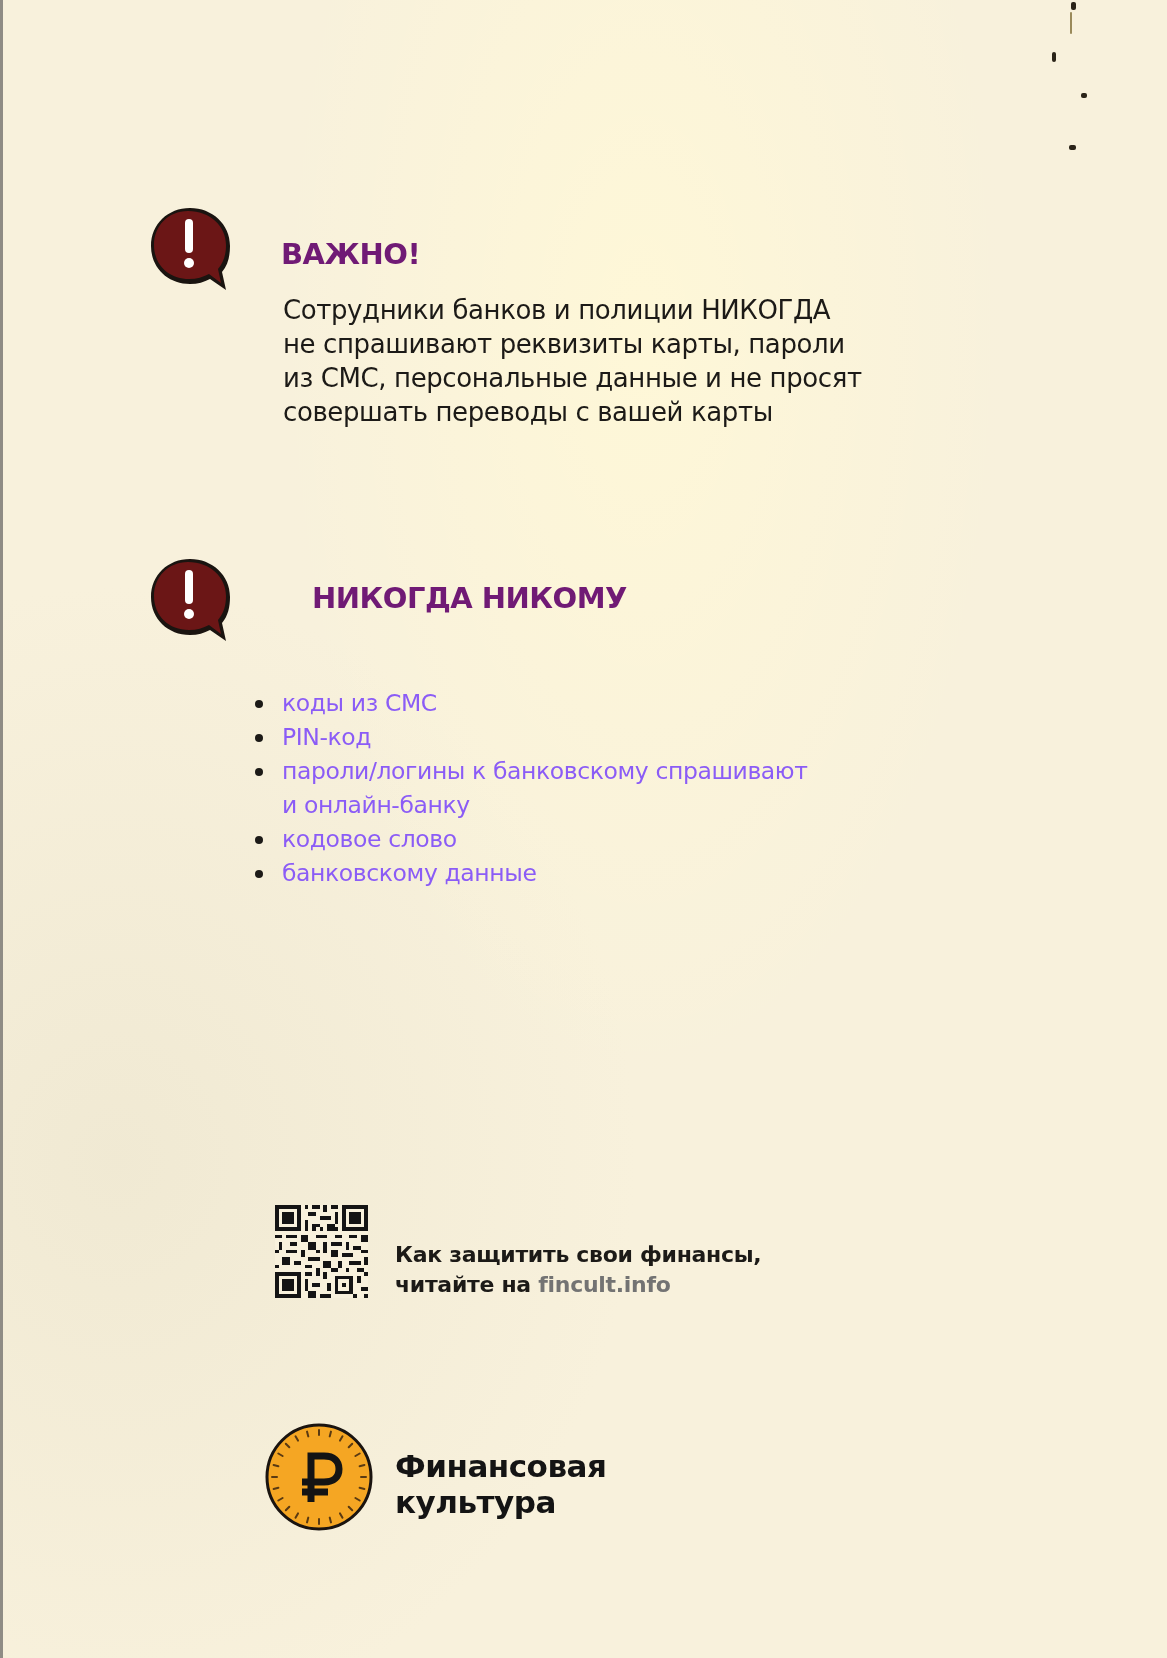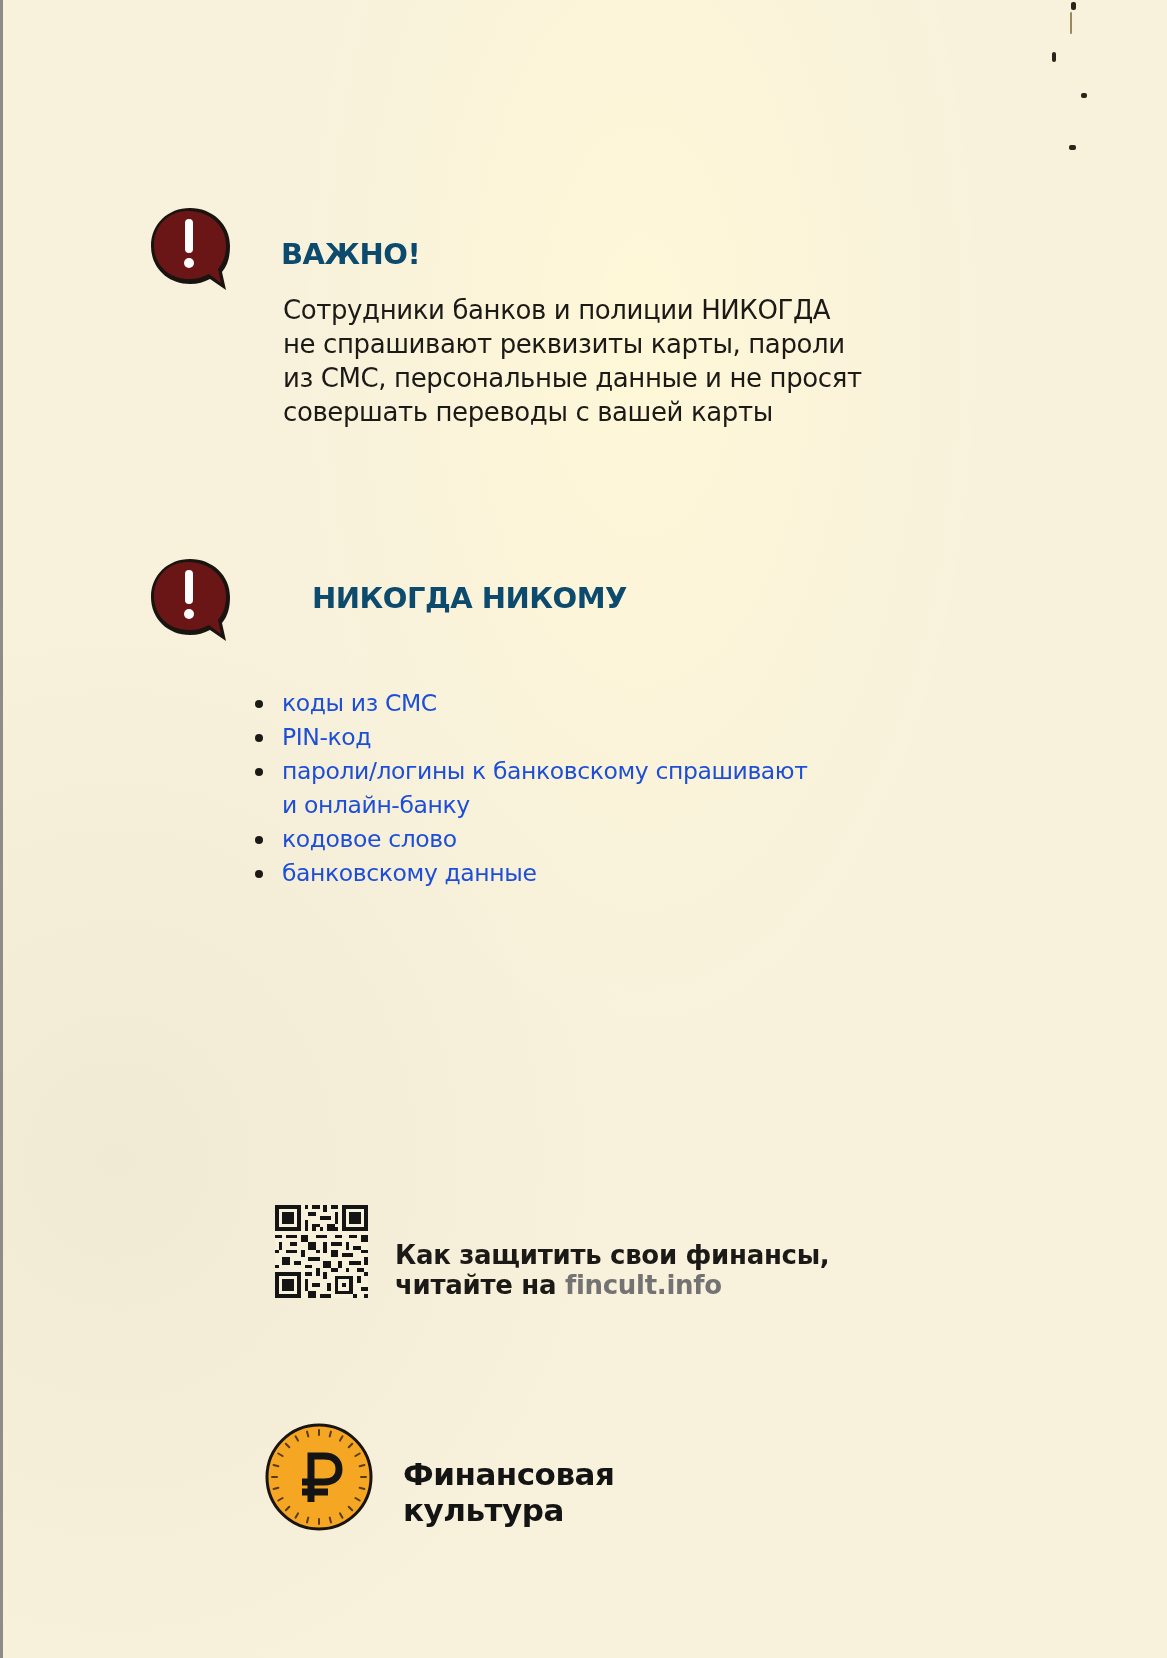--- a/index.html
+++ b/index.html
@@ -33,21 +33,21 @@
       position: absolute;
       width: 88px;
       height: 90px;
     }
     .heading {
       position: absolute;
       left: 281px;
       margin: 0;
       font-family: "DejaVu Sans", sans-serif;
       font-weight: bold;
-      color: #0c4a6e;
+      color: #701a75;
       font-size: 29px;
       letter-spacing: -0.5px;
       line-height: 40px;
     }
     .body-text {
       position: absolute;
       left: 283px;
       top: 293px;
       margin: 0;
       font-family: "DejaVu Sans", sans-serif;
@@ -60,21 +60,21 @@
     .never-list {
       position: absolute;
       left: 253px;
       top: 686px;
       margin: 0;
       padding: 0;
       list-style: none;
       font-family: "DejaVu Sans", sans-serif;
       font-size: 23.5px;
       line-height: 34px;
-      color: #1d4ed8;
+      color: #8b5cf6;
       letter-spacing: -0.4px;
     }
     .never-list li {
       position: relative;
       padding-left: 29px;
       white-space: nowrap;
     }
     .never-list li .bullet {
       position: absolute;
       left: 2px;
@@ -92,40 +92,40 @@
       width: 93px;
       height: 93px;
     }
     .info-text {
       position: absolute;
       left: 395px;
       top: 1240px;
       margin: 0;
       font-family: "DejaVu Sans", sans-serif;
       font-weight: bold;
-      font-size: 26px;
+      font-size: 22px;
       line-height: 30px;
       color: #1c1a17;
       letter-spacing: -0.3px;
       white-space: nowrap;
     }
     .info-text span { display: block; }
     .info-text .link { display: inline; color: #737373; text-decoration: none; }
     .logo {
       position: absolute;
       left: 264px;
       top: 1422px;
       width: 110px;
       height: 110px;
     }
     .logo-text {
       position: absolute;
       left: 387px;
       top: 1440px;
-      margin: 16px;
+      margin: 8px;
       font-family: "DejaVu Sans", sans-serif;
       font-weight: bold;
       font-size: 31px;
       line-height: 36px;
       color: #141414;
       letter-spacing: -0.5px;
       white-space: nowrap;
     }
     .logo-text span { display: block; }
   </style>

